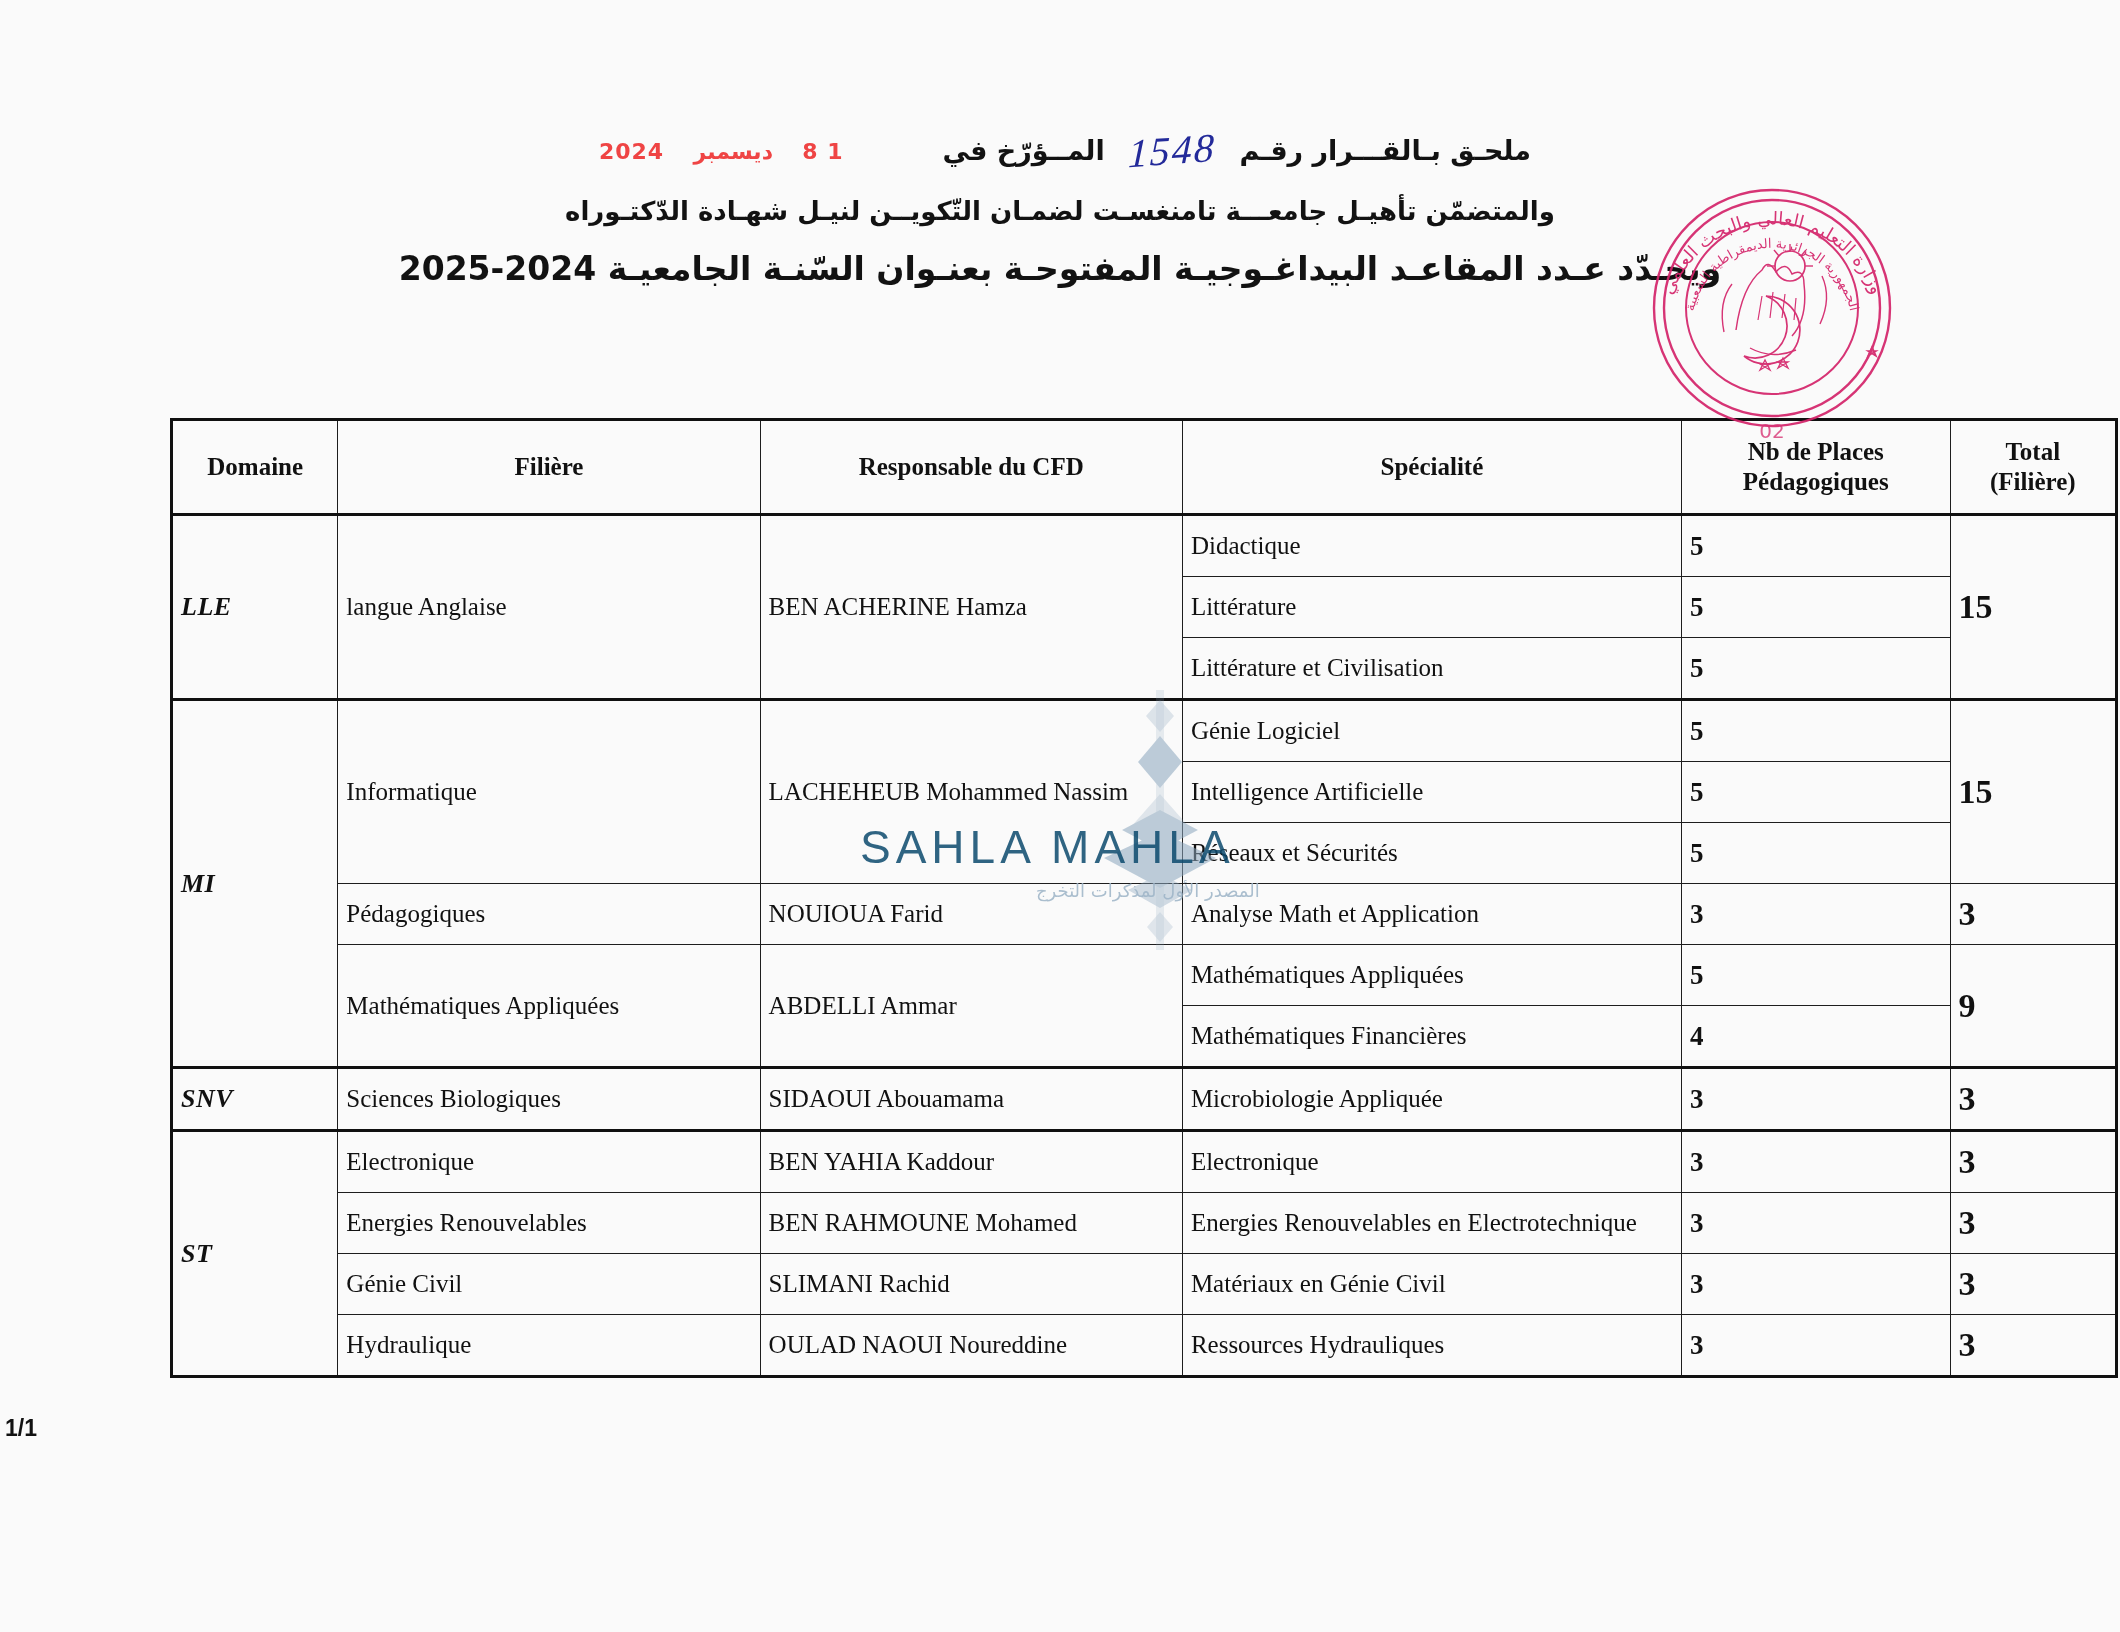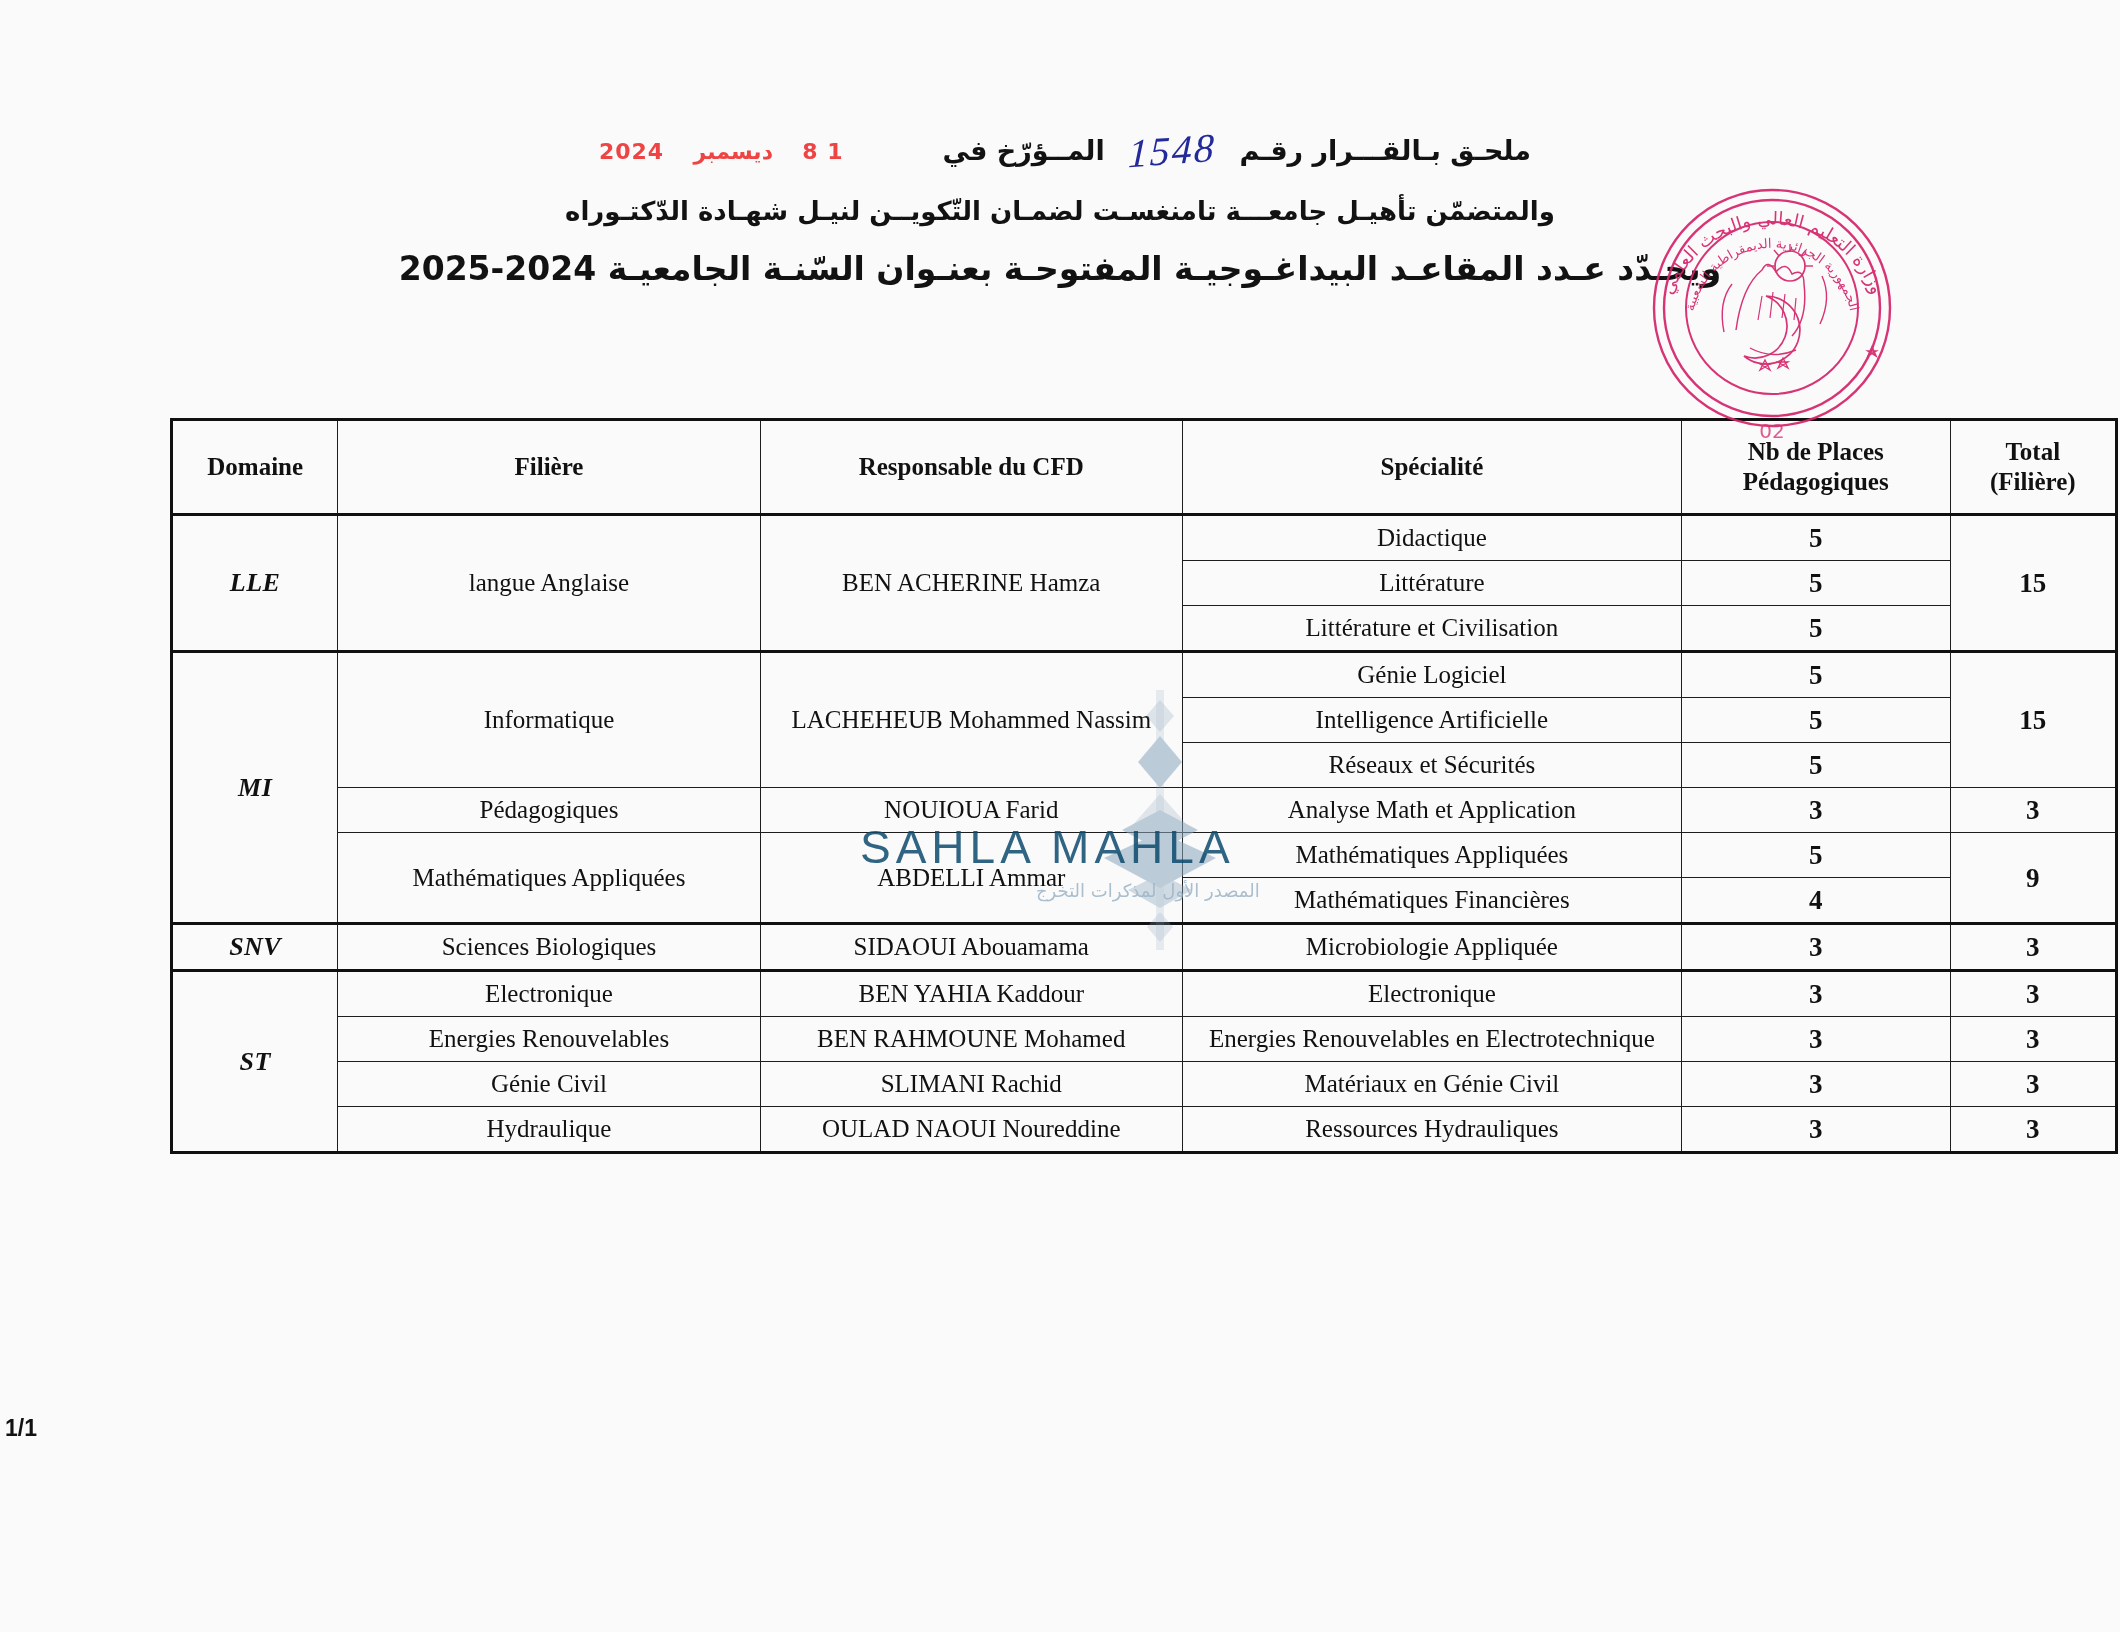--- a/index.html
+++ b/index.html
@@ -147,31 +147,31 @@
     font-weight: bold;
     font-size: 25px;
     text-align: center;
     padding: 16px 6px;
     line-height: 30px;
     vertical-align: middle;
   }
   table.doc thead tr { border-bottom: 3.5px solid #101010; }
   table.doc thead th { border-bottom: 3.5px solid #101010; }
   table.doc td {
-    text-align: center;
+    text-align: left;
     vertical-align: middle;
-    padding: 6px 8px;
+    padding: 14px 8px;
     line-height: 32px;
   }
   td.domaine, td.total, td.nb {
     font-weight: bold;
   }
   td.domaine { font-size: 26px; letter-spacing: .5px; font-style: italic; }
   td.nb   { font-size: 27px; }
-  td.total{ font-size: 27px; }
+  td.total{ font-size: 34px; }
 
   col.c-domaine { width: 130px; }
   col.c-filiere { width: 330px; }
   col.c-resp    { width: 330px; }
   col.c-spec    { width: 390px; }
   col.c-nb      { width: 210px; }
   col.c-total   { width: 130px; }
 
   .thick-top { border-top: 3px solid #101010 !important; }
 

